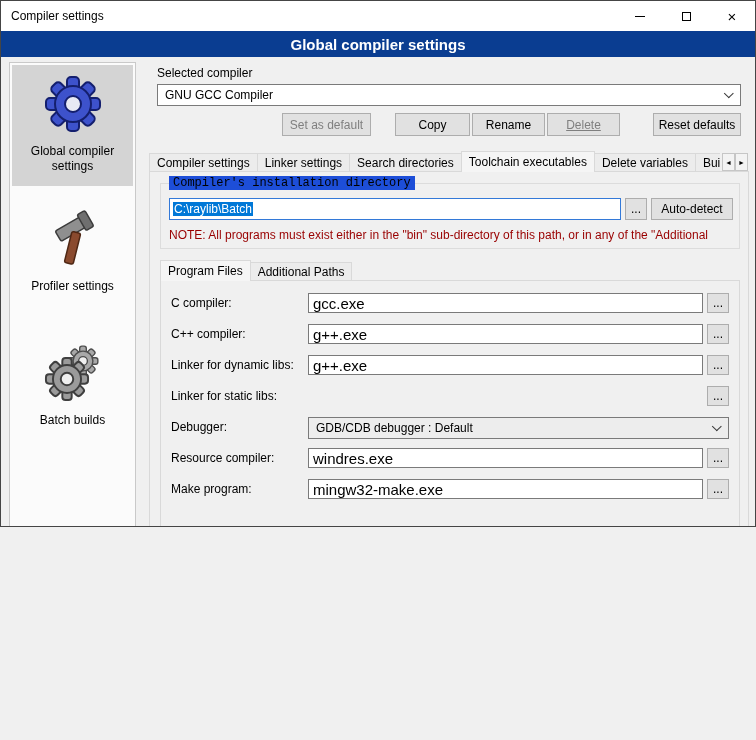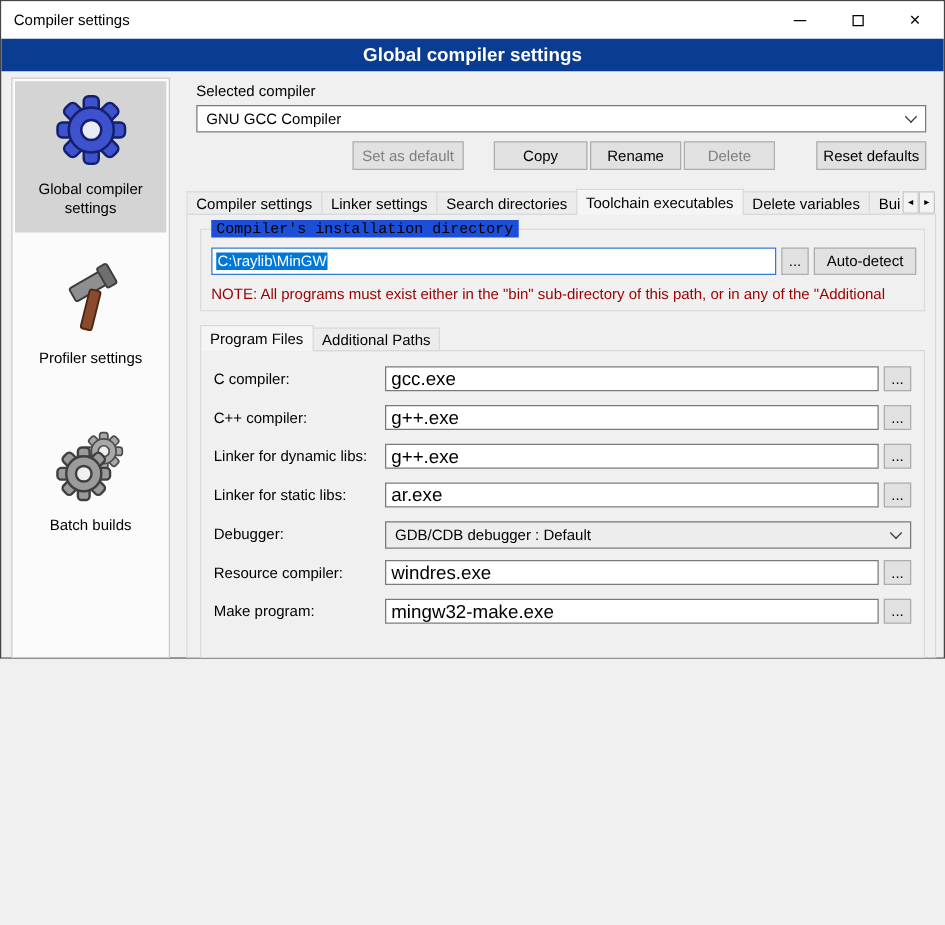--- a/index.html
+++ b/index.html
@@ -33,21 +33,21 @@
   .combo{background:#fff;border:1px solid #7a7a7a;display:flex;align-items:center;padding:0 7px;gap:36px;}
   .chev{margin-left:auto;width:7px;height:7px;border-left:1px solid #3c3c3c;border-bottom:1px solid #3c3c3c;
     transform:rotate(-45deg) translate(1px,-2px);flex:none;}
   .textbox{border:1px solid #7a7a7a;background:#fff;font-family:inherit;font-size:15px;padding:0 4px;}
   
   .lbl-selected-compiler{position:absolute;left:156px;top:65px;}
   .combo-main{position:absolute;left:156px;top:83px;width:584px;height:22px;}
   #btn-setdefault{left:281px;top:112px;width:89px;}
   #btn-copy{left:394px;top:112px;width:75px;}
   #btn-rename{left:471px;top:112px;width:73px;}
-  #btn-delete{left:546px;top:112px;width:73px;}
+  #btn-delete{left:546px;top:112px;width:73px;text-decoration:underline;}
   #btn-reset{left:652px;top:112px;width:88px;}
   
   .tabs{position:absolute;left:148px;top:150px;width:571px;height:21px;display:flex;align-items:flex-end;overflow:hidden;}
   .tab{height:19px;padding:0 7px;background:#ececec;border:1px solid #d9d9d9;display:flex;align-items:center;
     white-space:nowrap;cursor:default;}
   .tab + .tab{margin-left:-1px;}
   .tab.active{height:21px;background:#f5f5f5;border-bottom:none;position:relative;z-index:3;}
   .tabscroll{position:absolute;top:152px;width:13px;height:18px;background:#f3f3f3;border:1px solid #c6c6c6;
     font-size:7px;display:flex;align-items:center;justify-content:center;cursor:default;}
   #tabscroll-left{left:721px;}
@@ -176,21 +176,21 @@
     </div>
   <div class="tabscroll" id="tabscroll-right">
       <span>►</span>
     </div>
 
   <div class="tabpanel">
 
     <div class="groupbox">
       <span class="groupbox-label">Compiler's installation directory</span>
       <div class="dir-input">
-        <span class="sel">C:\raylib\MinGW</span>
+        <span class="sel">C:\raylib\Batch</span>
       </div>
       <button class="btn gb-browse">...</button>
       <button class="btn gb-autodetect">Auto-detect</button>
       <div class="note">NOTE: All programs must exist either in the "bin" sub-directory of this path, or in any of the "Additional</div>
     </div>
 
     <div class="subtabs">
       <div class="tab active">Program Files</div>
       <div class="tab">Additional Paths</div>
     </div>
@@ -203,21 +203,20 @@
 
       <span class="frow-label" style="top:46px">C++ compiler:</span>
       <input class="textbox finput" style="top: 43px;" readonly="" value="g++.exe">
       <button class="btn fbrowse" style="top:43px">...</button>
 
       <span class="frow-label" style="top:77px">Linker for dynamic libs:</span>
       <input class="textbox finput" style="top: 74px;" readonly="" value="g++.exe">
       <button class="btn fbrowse" style="top:74px">...</button>
 
       <span class="frow-label" style="top:108px">Linker for static libs:</span>
-      <input class="textbox finput" style="top: 105px;" readonly="" value="ar.exe">
       <button class="btn fbrowse" style="top:105px">...</button>
 
       <span class="frow-label" style="top:139px">Debugger:</span>
       <div class="combo fcombo" style="top:136px">
         <span>GDB/CDB debugger : Default</span>
         <span class="chev"></span>
       </div>
 
       <span class="frow-label" style="top:170px">Resource compiler:</span>
       <input class="textbox finput" style="top: 167px;" readonly="" value="windres.exe">

